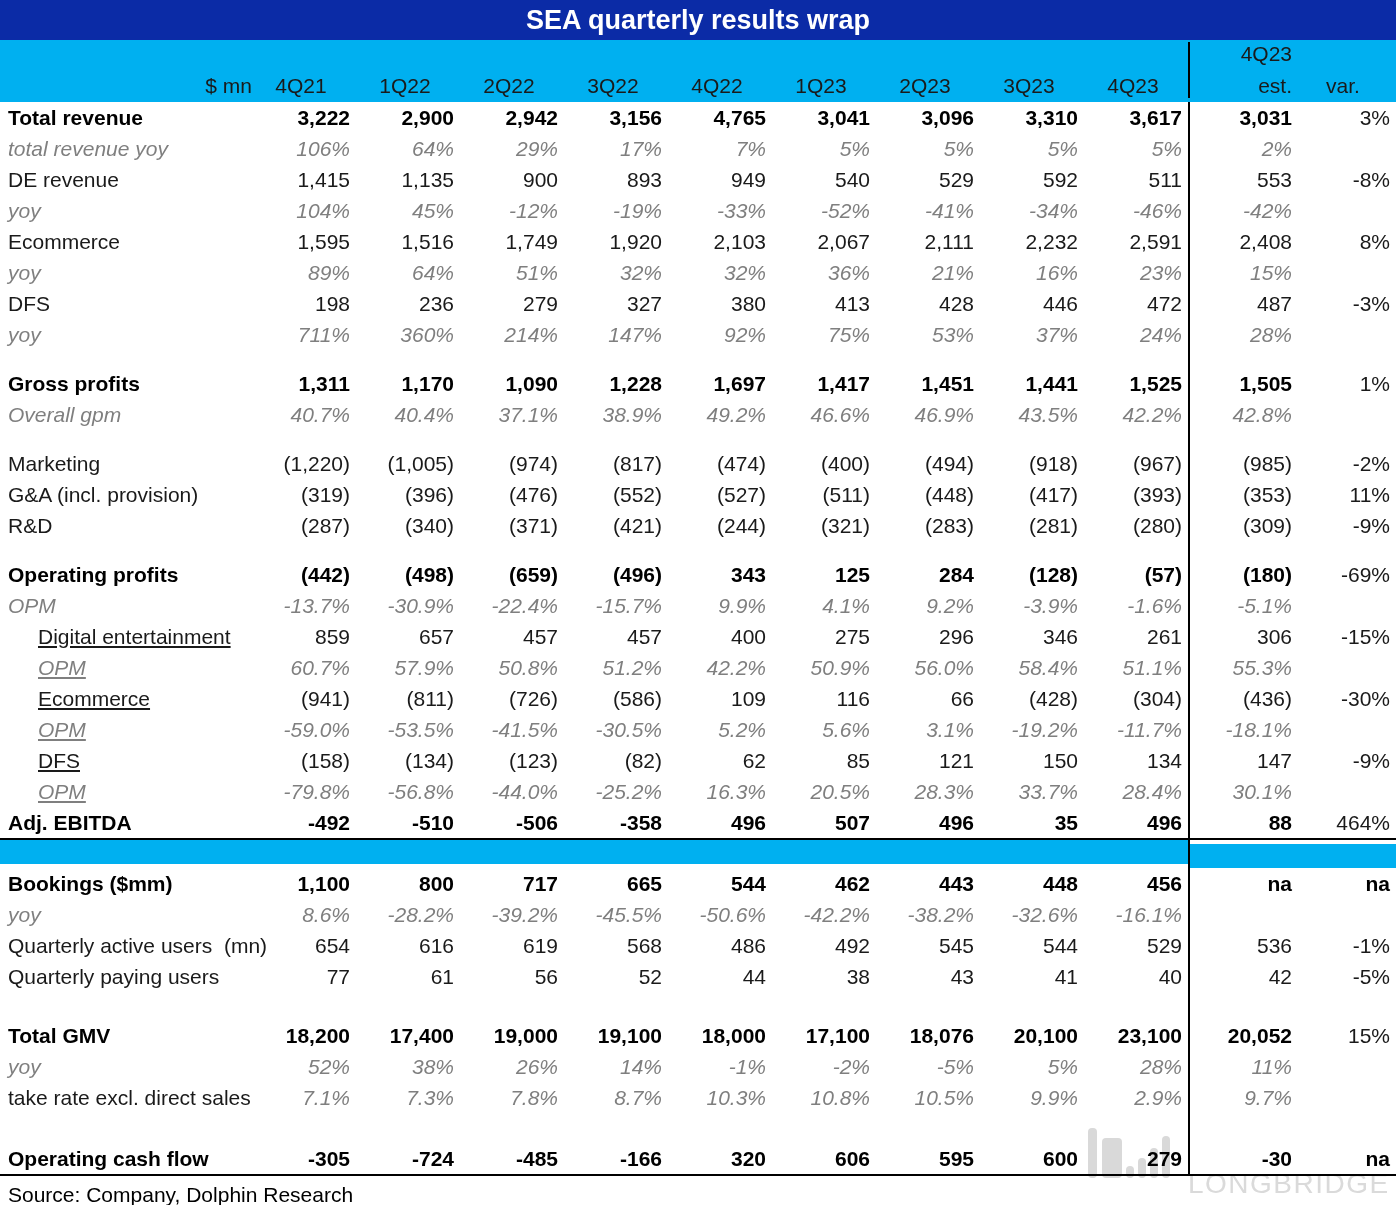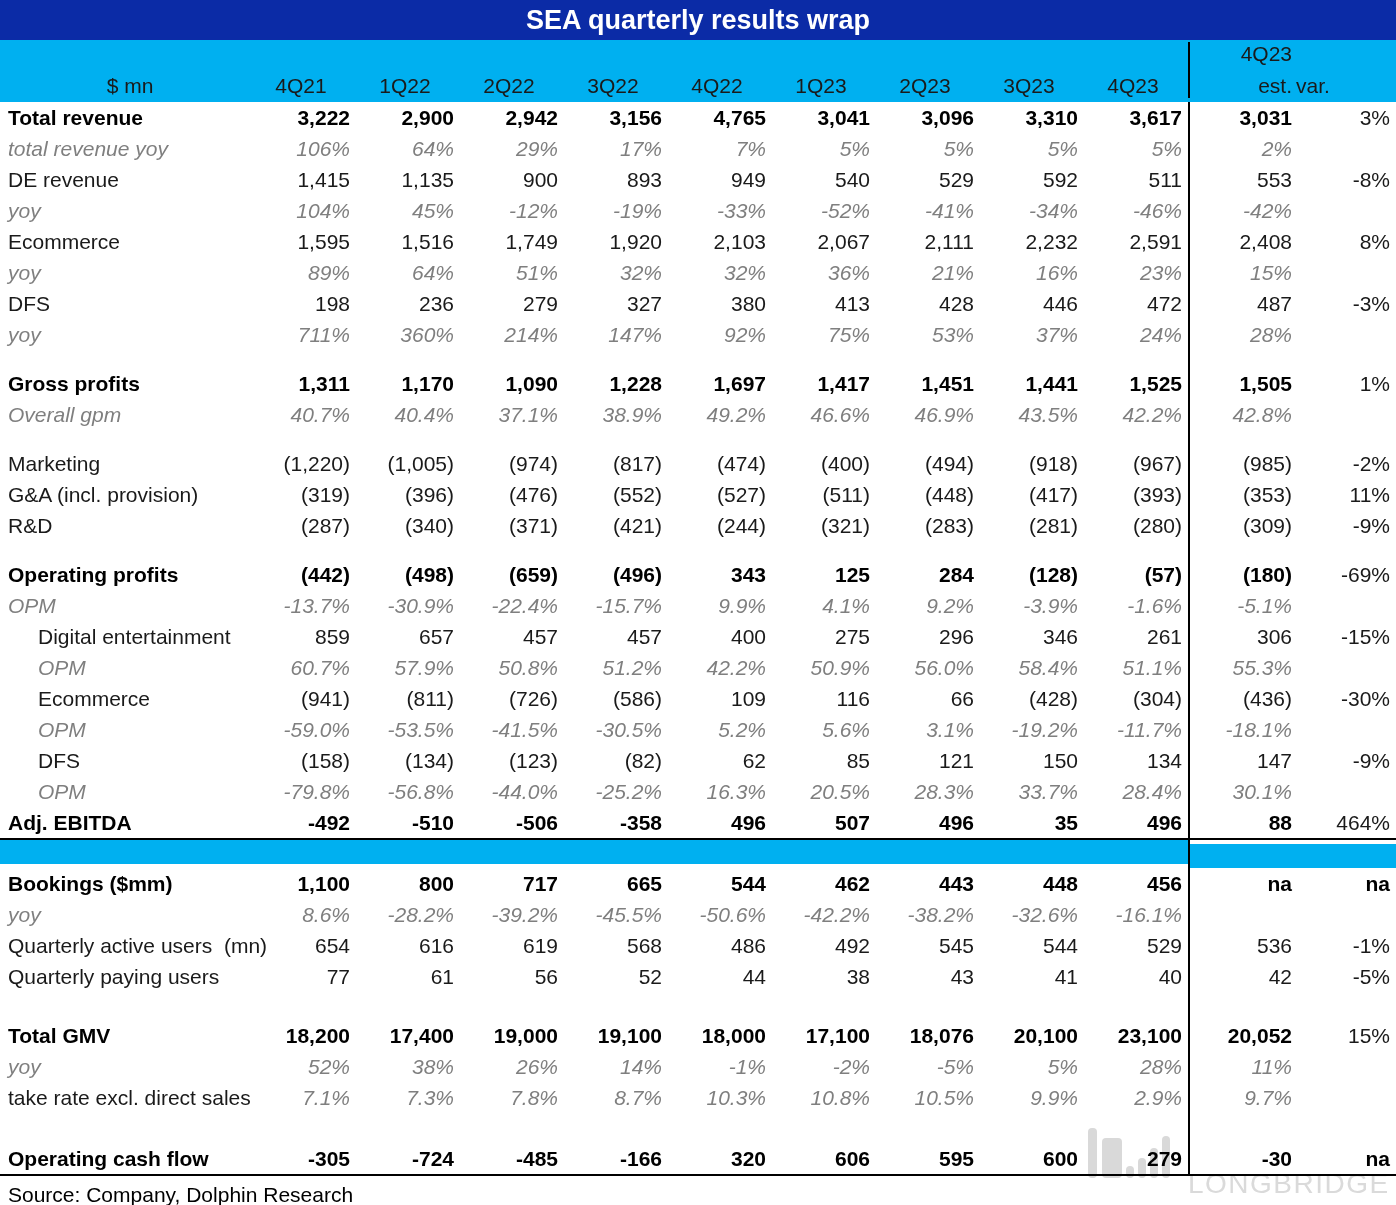--- a/index.html
+++ b/index.html
@@ -20,35 +20,35 @@
   .titlebar{
     height:40px;line-height:40px;background:#0b2ba6;color:#fff;
     font-size:27px;font-weight:700;text-align:center;
   }
   .grid{display:grid;grid-template-columns:252px repeat(9,104px) 2px 106px 100px;}
   .hdr{
     background:#00b0f0;grid-template-rows:24px 32px;align-items:end;
     padding:2px 0 4px 0;
   }
   .hcell{font-size:21px;color:#1a1a1a;}
-  .h-label{padding-left:8px;text-align:center;}
+  .h-label{padding-left:8px;text-align:right;}
   .h-num{text-align:center;padding-right:6px;}
   .h-est{text-align:right;padding-right:4px;}
-  .h-var{text-align:left;padding-right:6px;}
+  .h-var{text-align:center;padding-right:6px;}
   .sepc{background:#000;height:100%;}
   .r{height:31px;}
   .c{
     font-size:21px;line-height:31px;text-align:right;padding-right:6px;
     position:relative;white-space:nowrap;
   }
   .lbl{
     font-size:21px;line-height:31px;text-align:left;padding-left:8px;
     white-space:nowrap;
   }
-  .indent{padding-left:38px;}
+  .indent{padding-left:38px;text-decoration:underline;}
   .est{padding-right:4px;}
   .var{padding-right:6px;}
   .bold{font-weight:700;color:#000;}
   .plain{color:#1a1a1a;}
   .muted{color:#7f7f7f;font-style:italic;}
   .gapr{position:relative;}
   .band{position:relative;height:28px;border-top:2px solid #000;}
   .band-l{position:absolute;left:0;top:0;width:1188px;height:24px;background:#00b0f0;}
   .band-r{position:absolute;left:1190px;right:0;top:4px;height:24px;background:#00b0f0;}
   .band-sep{position:absolute;left:1188px;top:0;width:2px;height:28px;background:#000;}

